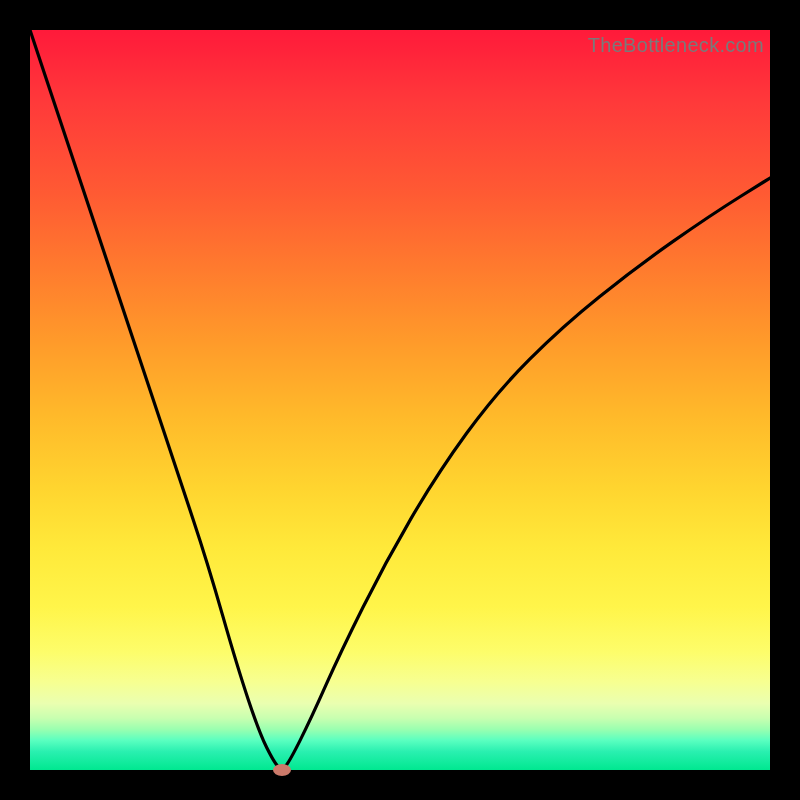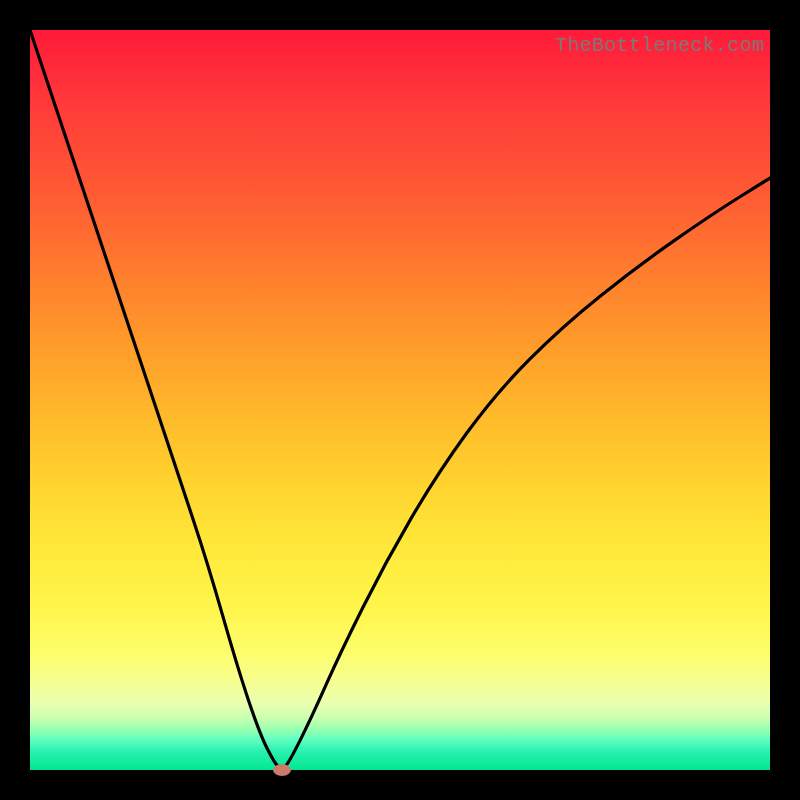--- a/index.html
+++ b/index.html
@@ -4,21 +4,20 @@
 <style>
   * { margin: 0; padding: 0; box-sizing: border-box; }
   html, body { width: 800px; height: 800px; overflow: hidden; }
   body { background: #000; font-family: Arial, Helvetica, sans-serif; }
 
   .frame {
     position: absolute;
     top: 0; left: 0;
     width: 688px; height: 800px;
     background: #000;
-    font-family: Liberation Mono, monospace;
   }
 
   .plot {
     position: absolute;
     left: 30px;
     top: 30px;
     width: 740px;
     height: 740px;
     background: linear-gradient(
       to bottom,

